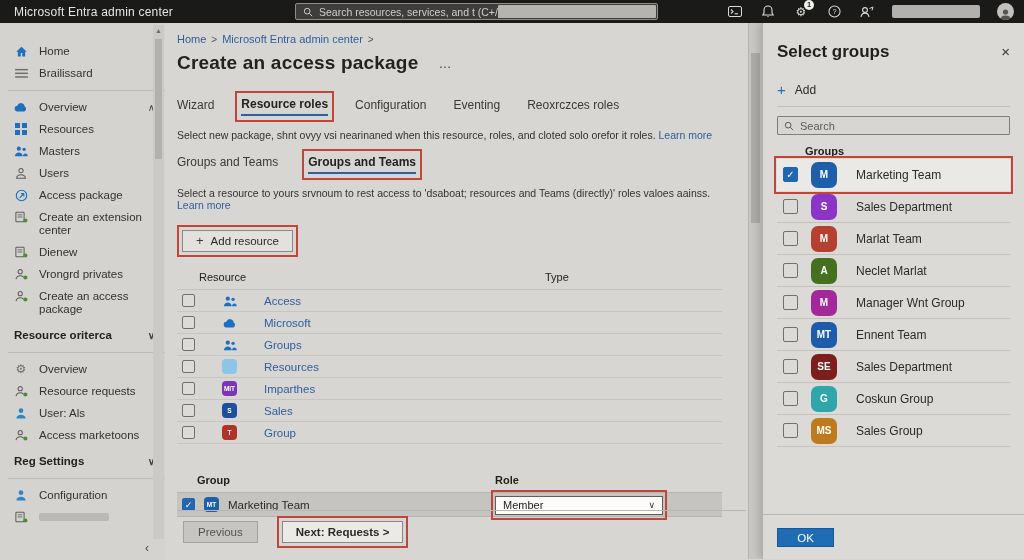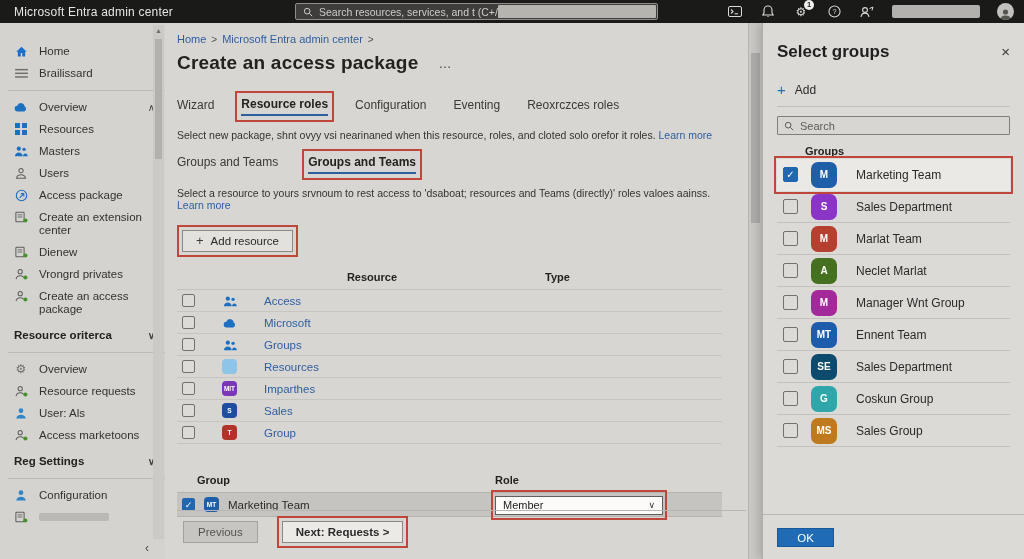--- a/index.html
+++ b/index.html
@@ -62,22 +62,22 @@
   .tab.active .tlbl { font-weight:700; color:#23221f; border-bottom:2px solid var(--link); }
   .tab.anno { outline:2.5px solid var(--red); outline-offset:4px; }
   .desc { font-size:10.5px; color:#33322f; margin-top:13px; }
   .desc .link { color:var(--link); }
   .subtabs { display:flex; gap:30px; margin-top:14px; font-size:12px; color:#3a3936; }
   .addres-anno { display:inline-block; border:2.5px solid var(--red); padding:3px; margin-top:14px; }
   .btn-add { background:#e2e1de; border:1px solid #8a8986; padding:4px 13px; font-size:11.5px;
     color:#2b2a28; display:flex; gap:7px; align-items:center; font-family:inherit; }
   .btn-add .plus { color:#3c3b38; font-size:13px; line-height:10px; }
 
-  .thead { display:flex; font-size:11px; font-weight:700; color:#23221f;
-    margin-top:11px; padding:3px 0 6px 22px;text-align:center; }
+  .thead { display:flex; font-size:11px; font-weight:400; color:#23221f;
+    margin-top:11px; padding:3px 0 6px 22px; }
   .thead .c1 { width:346px; }
   .rows { border-top:1px solid #c3c2bf; }
   .rrow { display:flex; align-items:center; height:22px; border-bottom:1px solid #c6c5c2;
     gap:26px; padding-left:5px; }
   .cb { width:13px; height:13px; border:1px solid #71706d; background:#dcdbd8; border-radius:2px;
     flex:none; display:flex; align-items:center; justify-content:center; }
   .cb.checked { background:#2166b0; border-color:#2166b0; color:#fff; font-size:9px; }
   .ricon { width:17px; height:15px; flex:none; display:flex; align-items:center; justify-content:center; }
   .tile { color:#fff; font-weight:700; display:flex; align-items:center; justify-content:center;
     flex:none; }
@@ -560,21 +560,21 @@
         <span class="tile big" style="background: rgb(163, 40, 154);">M</span>
         <span class="p-name">Manager Wnt Group</span>
       </div>
       <div class="p-item">
         <span class="cb"></span>
         <span class="tile big" style="background: rgb(29, 92, 171);">MT</span>
         <span class="p-name">Ennent Team</span>
       </div>
       <div class="p-item">
         <span class="cb"></span>
-        <span class="tile big" style="background: #0c4a6e;">SE</span>
+        <span class="tile big" style="background: #7f1d1d;">SE</span>
         <span class="p-name">Sales Department</span>
       </div>
       <div class="p-item">
         <span class="cb"></span>
         <span class="tile big" style="background: rgb(47, 166, 170);">G</span>
         <span class="p-name">Coskun Group</span>
       </div>
       <div class="p-item">
         <span class="cb"></span>
         <span class="tile big" style="background: rgb(191, 122, 30);">MS</span>

